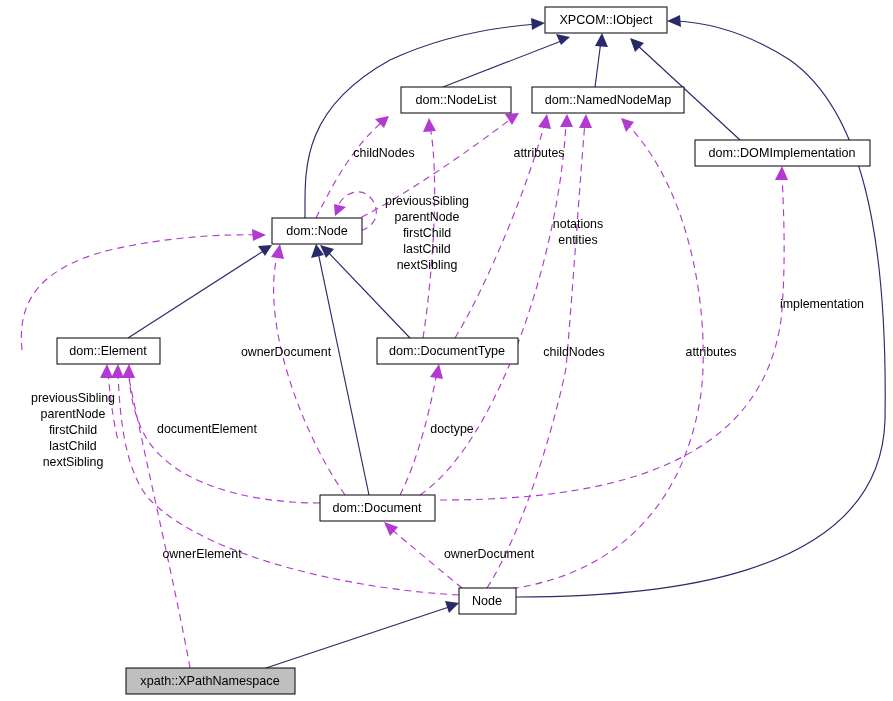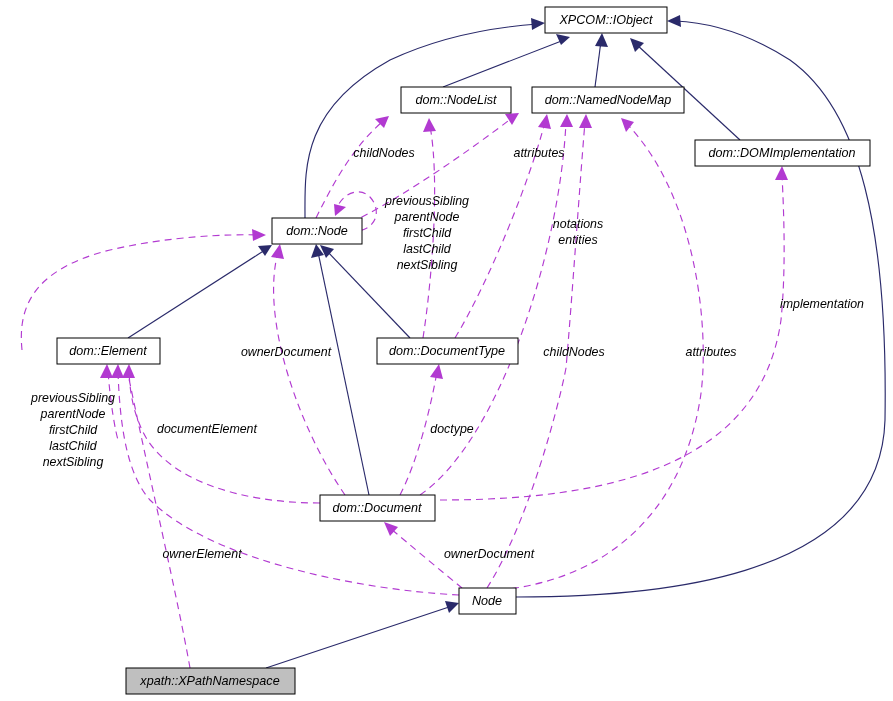--- a/index.html
+++ b/index.html
@@ -11,21 +11,20 @@
     width: 893px;
     height: 701px;
     font-family: "Liberation Sans", sans-serif;
     overflow: hidden;
   }
   #diagram-root {
     position: relative;
     width: 852px;
     height: 701px;
     background: #ffffff;
-    font-style: italic;
   }
   svg#graph {
     position: absolute;
     top: 0;
     left: 0;
     width: 893px;
     height: 701px;
   }
   .node-box {
     fill: #ffffff;

